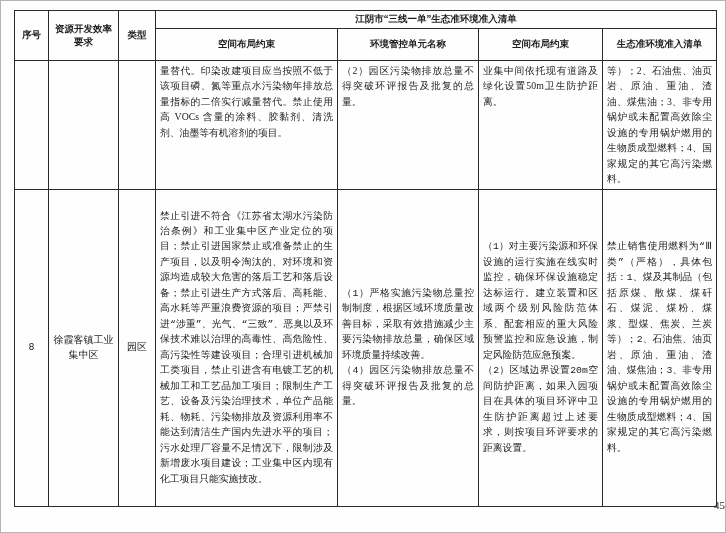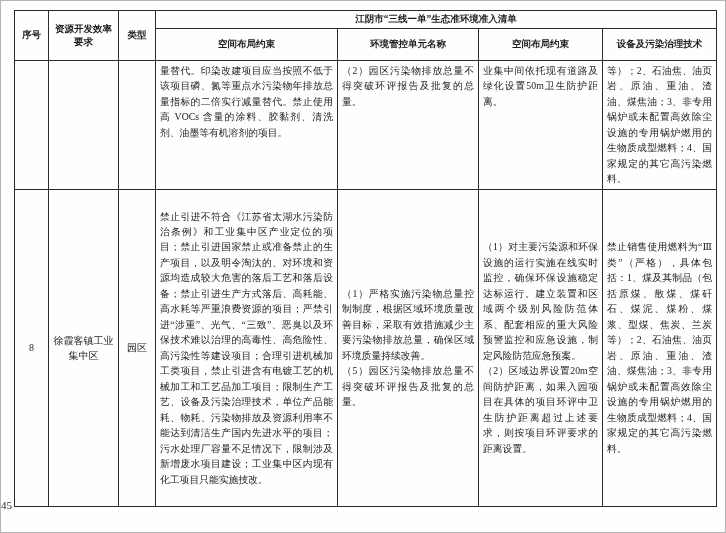--- a/index.html
+++ b/index.html
@@ -31,42 +31,42 @@
     font-weight: bold;
     font-size: 9.5px;
     text-align: center;
     vertical-align: middle;
     padding: 1px 2px;
     line-height: 1.35;
   }
   tr.r-title th { height: 18px; }
   tr.r-sub th { height: 32px; margin-top: 44px; }
   tr.r-cont td { height: 103px; vertical-align: top; }
-  tr.r-main td { height: 317px; vertical-align: middle; }
+  tr.r-main td { height: 317px; vertical-align: middle; font-family: Liberation Mono, monospace; }
   td.c-center {
     text-align: center;
     vertical-align: middle;
     font-size: 10px;
     padding: 2px 3px;
     line-height: 1.5;
   }
   td.c-text {
     font-size: 9.8px;
     line-height: 1.58;
     padding: 2px 4px;
     text-align: justify;
     white-space: pre-wrap;
     word-break: break-all;
   }
   .page-number {
     position: absolute;
     left: 0;
     right: 0;
     top: 498px;
-    text-align: left;
+    text-align: right;
     font-size: 11px;
     color: #2a2a2a;
   }
 </style>
 </head>
 <body>
 
 <div class="canvas">
   <table class="access-table">
     <colgroup>
@@ -82,38 +82,38 @@
       <tr class="r-title">
         <th class="hdr" rowspan="2">序号</th>
         <th class="hdr" rowspan="2">资源开发效率要求</th>
         <th class="hdr" rowspan="2">类型</th>
         <th class="hdr" colspan="4">江阴市“三线一单”生态准环境准入清单</th>
       </tr>
       <tr class="r-sub">
         <th class="hdr">空间布局约束</th>
         <th class="hdr">环境管控单元名称</th>
         <th class="hdr">空间布局约束</th>
-        <th class="hdr">设备及污染治理技术</th>
+        <th class="hdr">生态准环境准入清单</th>
       </tr>
       <tr class="r-cont">
         <td class="c-center"></td>
         <td class="c-center"></td>
         <td class="c-center"></td>
         <td class="c-text">量替代。印染改建项目应当按照不低于该项目磷、氮等重点水污染物年排放总量指标的二倍实行减量替代。禁止使用高 VOCs 含量的涂料、胶黏剂、清洗剂、油墨等有机溶剂的项目。</td>
         <td class="c-text">（2）园区污染物排放总量不得突破环评报告及批复的总量。</td>
         <td class="c-text">业集中间依托现有道路及绿化设置50m卫生防护距离。</td>
         <td class="c-text">等）；2、石油焦、油页岩、原油、重油、渣油、煤焦油；3、非专用锅炉或未配置高效除尘设施的专用锅炉燃用的生物质成型燃料；4、国家规定的其它高污染燃料。</td>
       </tr>
       <tr class="r-main">
         <td class="c-center">8</td>
         <td class="c-center">徐霞客镇工业集中区</td>
         <td class="c-center">园区</td>
         <td class="c-text">禁止引进不符合《江苏省太湖水污染防治条例》和工业集中区产业定位的项目；禁止引进国家禁止或准备禁止的生产项目，以及明令淘汰的、对环境和资源均造成较大危害的落后工艺和落后设备；禁止引进生产方式落后、高耗能、高水耗等严重浪费资源的项目；严禁引进“涉重”、光气、“三致”、恶臭以及环保技术难以治理的高毒性、高危险性、高污染性等建设项目；合理引进机械加工类项目，禁止引进含有电镀工艺的机械加工和工艺品加工项目；限制生产工艺、设备及污染治理技术，单位产品能耗、物耗、污染物排放及资源利用率不能达到清洁生产国内先进水平的项目；污水处理厂容量不足情况下，限制涉及新增废水项目建设；工业集中区内现有化工项目只能实施技改。</td>
         <td class="c-text">（1）严格实施污染物总量控制制度，根据区域环境质量改善目标，采取有效措施减少主要污染物排放总量，确保区域环境质量持续改善。
-（5）园区污染物排放总量不得突破环评报告及批复的总量。</td>
+（4）园区污染物排放总量不得突破环评报告及批复的总量。</td>
         <td class="c-text">（1）对主要污染源和环保设施的运行实施在线实时监控，确保环保设施稳定达标运行。建立装置和区域两个级别风险防范体系、配套相应的重大风险预警监控和应急设施，制定风险防范应急预案。
 （2）区域边界设置20m空间防护距离，如果入园项目在具体的项目环评中卫生防护距离超过上述要求，则按项目环评要求的距离设置。</td>
         <td class="c-text">禁止销售使用燃料为“Ⅲ类”（严格），具体包括：1、煤及其制品（包括原煤、散煤、煤矸石、煤泥、煤粉、煤浆、型煤、焦炭、兰炭等）；2、石油焦、油页岩、原油、重油、渣油、煤焦油；3、非专用锅炉或未配置高效除尘设施的专用锅炉燃用的生物质成型燃料；4、国家规定的其它高污染燃料。</td>
       </tr>
     </tbody>
   </table>
   <div class="page-number">45</div>
 </div>
 
 </body></html>

